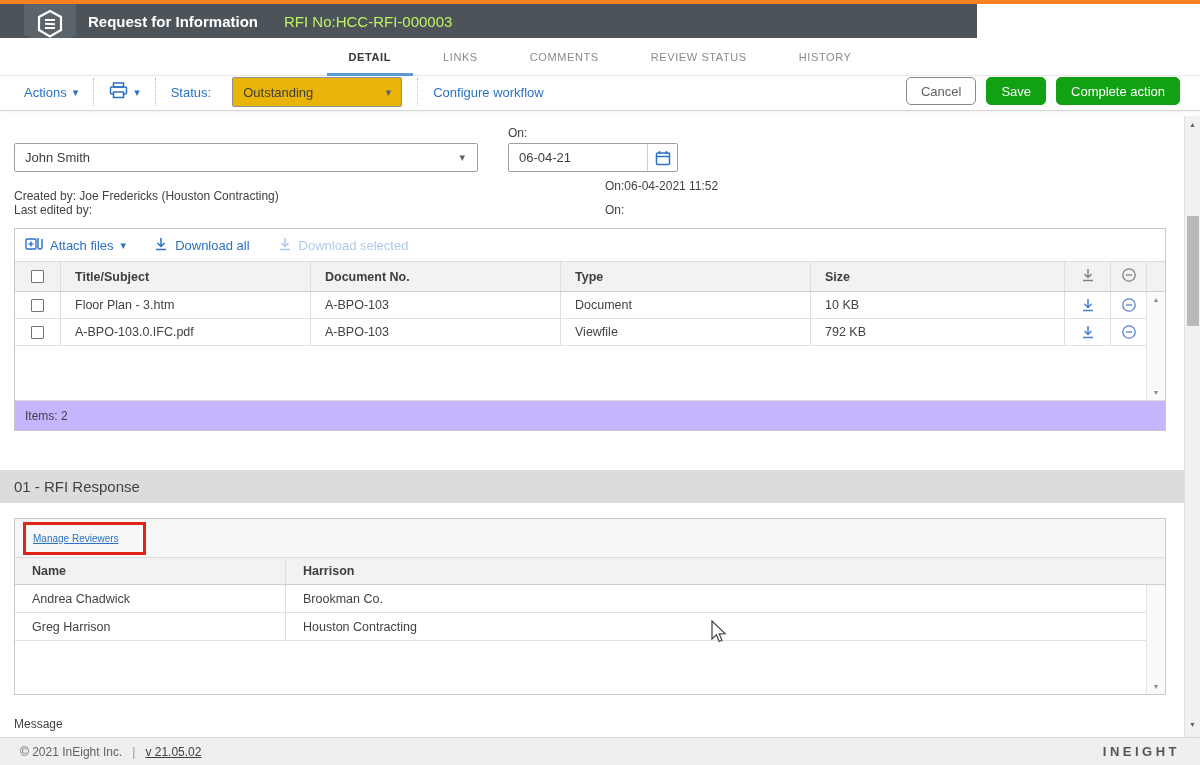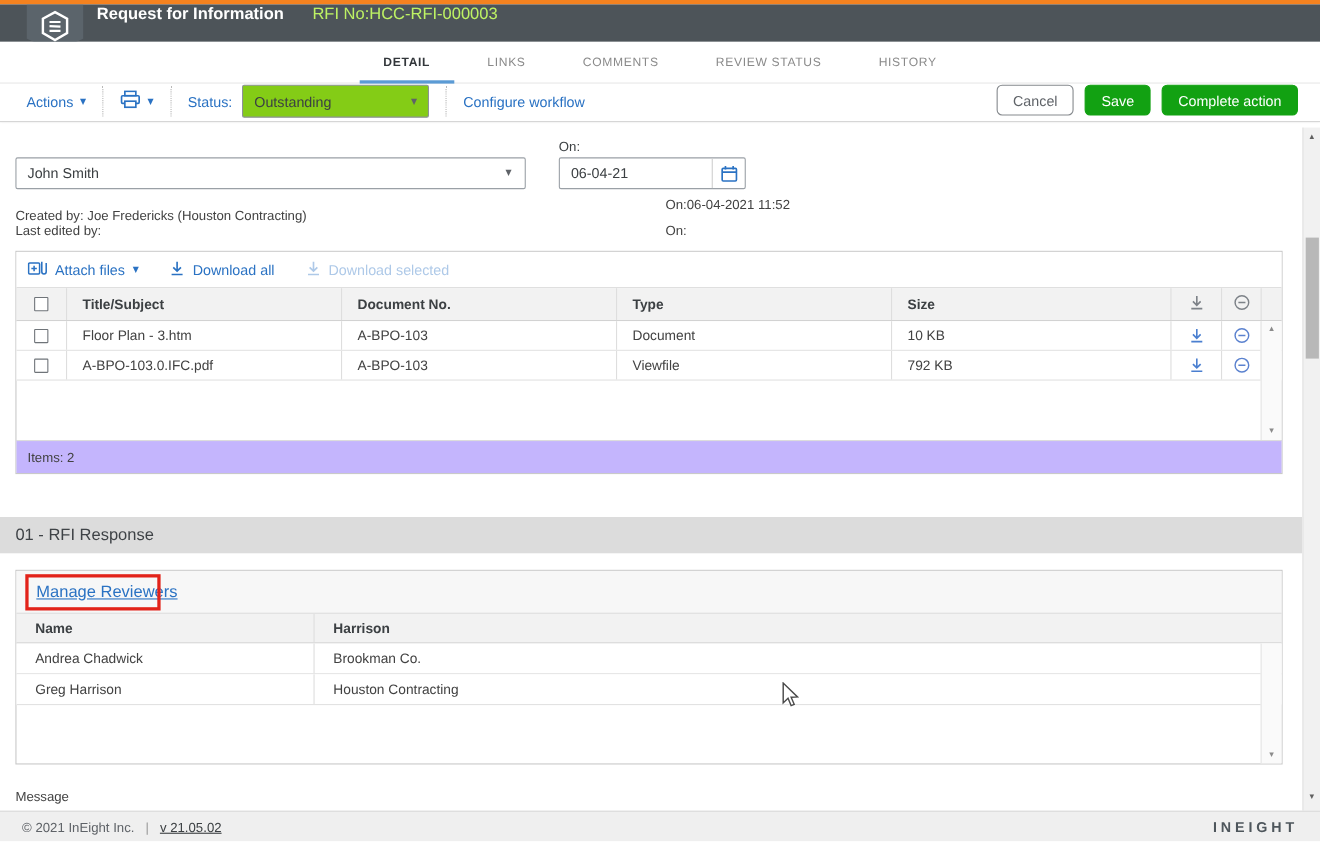--- a/index.html
+++ b/index.html
@@ -17,42 +17,42 @@
     --text-mid:#424242;
     --text-gray:#8a8a8a;
   }
   *{box-sizing:border-box;margin:0;padding:0;}
   html,body{background:#fff;}
   body{font-family:"Liberation Sans",sans-serif;color:var(--text-dark);}
   .screen{position:relative;width:1200px;height:765px;overflow:hidden;background:#fff;}
 
   
   .top-accent{position:absolute;left:0;top:0;width:1200px;height:4px;background:var(--top-accent-orange);}
-  .app-header{position:absolute;left:0;top:4px;width:1200px;height:34px;background:var(--header-bg);display:flex;}
+  .app-header{position:absolute;left:0;top:4px;width:977px;height:34px;background:var(--header-bg);display:flex;align-items:center;}
   .logo-badge{position:absolute;left:24px;top:0;width:52px;height:43px;background:var(--badge-bg);
     clip-path:polygon(0 0,100% 0,100% 72%,50% 100%,0 72%);display:flex;justify-content:center;}
   .logo-badge svg{margin-top:5px;}
   .app-title{margin-left:88px;color:#fff;font-size:15px;font-weight:600;}
   .rfi-no{margin-left:26px;color:#bef264;font-size:15px;font-weight:400;}
 
   
   .tabbar{position:absolute;left:0;top:38px;width:1200px;height:38px;background:#fff;border-bottom:1px solid #e8e8e8;
     display:flex;justify-content:center;gap:8px;}
   .tab{position:relative;height:38px;line-height:38px;padding:0 22px;font-size:11px;letter-spacing:.6px;color:var(--text-gray);cursor:pointer;}
   .tab.active{color:#33373b;font-weight:600;}
   .tab.active::after{content:"";position:absolute;left:0;bottom:0;width:100%;height:3px;background:var(--tab-underline-blue);}
 
   
   .toolbar{position:absolute;left:0;top:77px;width:1200px;height:34px;background:#fff;border-bottom:1px solid #d6d6d6;
     display:flex;align-items:flex-start;box-shadow:0 1px 2px rgba(0,0,0,.06);}
   .toolbar-left{display:flex;align-items:center;padding-left:24px;}
   .tb-sep{width:0;height:28px;border-left:1px dotted #b8b8b8;margin:0 15px;}
   .tb-link{color:var(--accent-blue);font-size:13px;display:flex;align-items:center;gap:6px;cursor:pointer;white-space:nowrap;}
   .caret{font-size:11px;line-height:1;}
-  .status-select{margin-left:9px;width:170px;height:30px;border:1px solid #8d9297;border-radius:2px;background:#84cc16;
+  .status-select{margin-left:21px;width:170px;height:30px;border:1px solid #8d9297;border-radius:2px;background:#eab308;
     display:flex;align-items:center;justify-content:space-between;padding:0 10px;font-size:13px;color:var(--text-dark);cursor:pointer;}
   .status-select .caret{color:#5f6368;}
   .toolbar-right{margin-left:auto;display:flex;align-items:center;gap:10px;padding-right:20px;}
   .btn{height:28px;border-radius:5px;font-size:13px;display:flex;align-items:center;justify-content:center;cursor:pointer;padding:0 14px;white-space:nowrap;}
   .btn-cancel{background:#fff;border:1px solid #85898d;color:#5f6368;}
   .btn-green{background:var(--action-green);border:1px solid var(--action-green);color:#fff;font-weight:400;}
 
   
   .content{position:absolute;left:0;top:116px;width:1184px;height:621px;background:#fff;overflow:hidden;}
   .small-label{position:absolute;font-size:12px;color:var(--text-dark);}
@@ -89,21 +89,21 @@
   .scroll-arrow{font-size:7px;color:#8b8b8b;line-height:1;cursor:pointer;}
   .items-bar{height:30px;background:#c4b5fd;border-top:1px solid #dcdcdc;display:flex;align-items:center;padding-left:10px;font-size:12px;color:var(--text-mid);}
 
   
   .section-header{position:absolute;left:0;top:354px;width:1184px;height:33px;background:#dcdcdc;display:flex;align-items:center;padding-left:14px;
     font-size:15px;color:#3f4347;}
 
   
   .rev-panel{position:absolute;left:14px;top:402px;width:1152px;height:177px;border:1px solid var(--border-gray);display:flex;flex-direction:column;background:#fff;}
   .manage-row{height:39px;background:#f7f7f7;border-bottom:1px solid #dcdcdc;position:relative;display:flex;align-items:center;}
-  .manage-link{margin-left:18px;font-size:15px;color:var(--accent-blue);text-decoration:underline;cursor:pointer;}
+  .manage-link{margin-left:18px;font-size:10px;color:var(--accent-blue);text-decoration:underline;cursor:pointer;}
   .red-box{position:absolute;left:8px;top:3px;width:123px;height:33px;border:3px solid var(--highlight-red);pointer-events:none;}
   .rev-head{height:27px;background:#f2f2f2;border-bottom:1px solid #cfcfcf;font-size:12.5px;font-weight:700;color:var(--text-dark);}
   .rev-row{height:28px;background:#fff;border-bottom:1px solid var(--cell-border);font-size:12.5px;color:var(--text-mid);}
   .c-name{width:271px;padding-left:17px;}
   .c-company{flex:1;padding-left:17px;border-right:none;}
   .rev-body{flex:1;position:relative;}
 
   .message-label{position:absolute;left:14px;top:601px;font-size:12px;color:var(--text-mid);}
 
   

